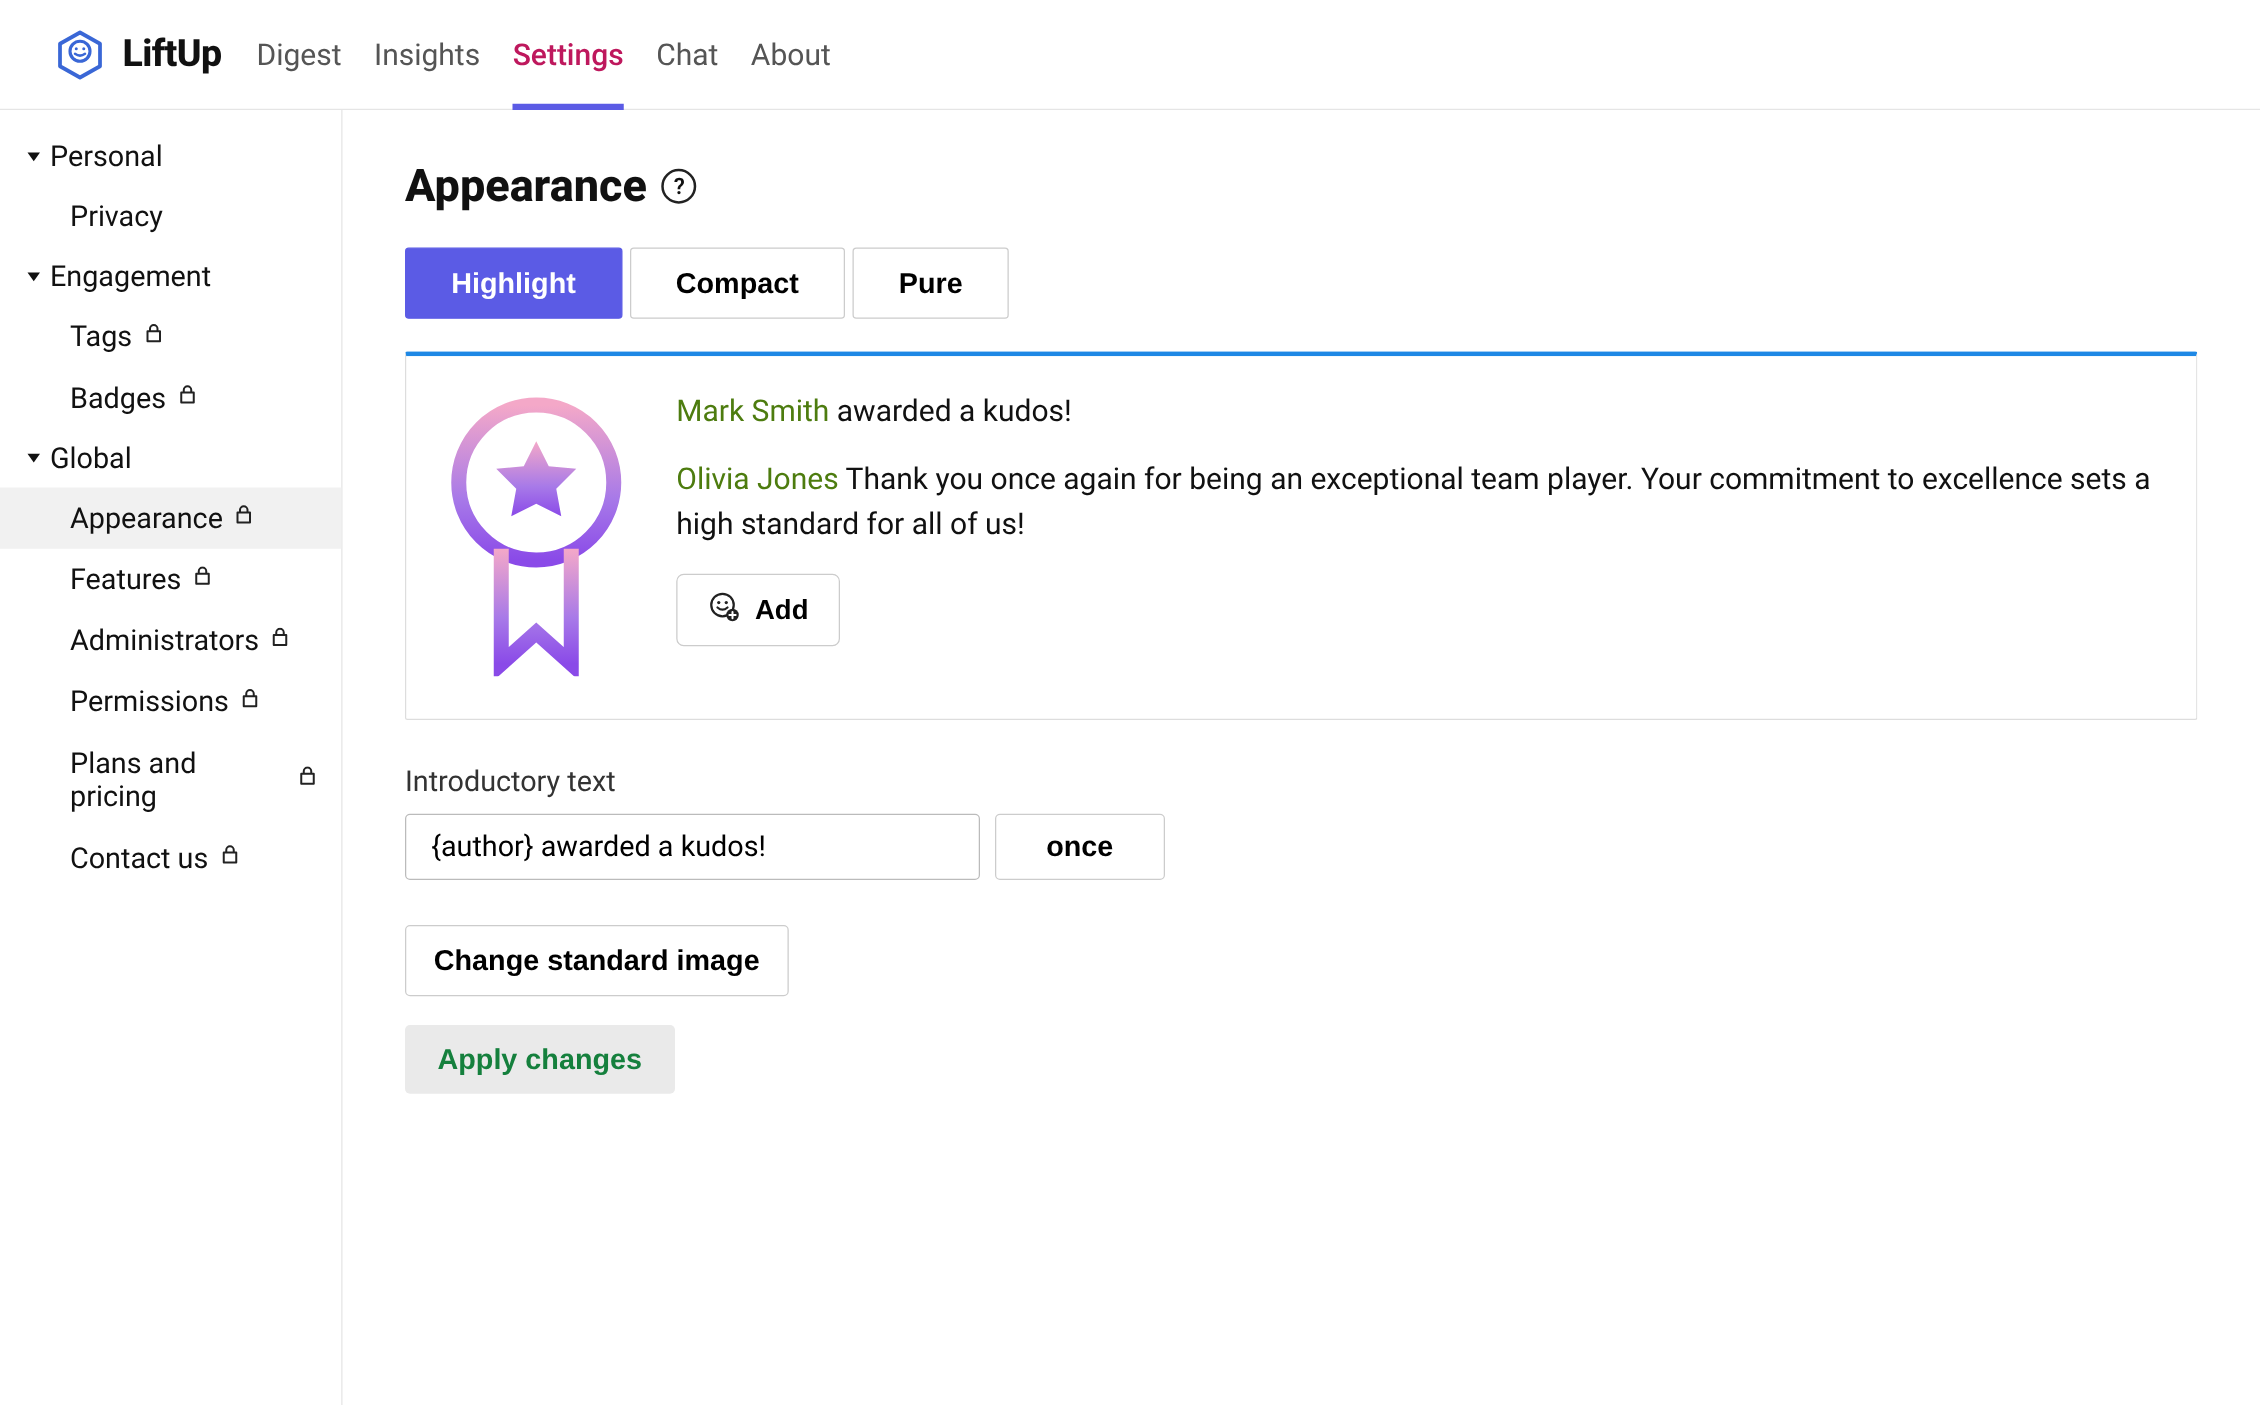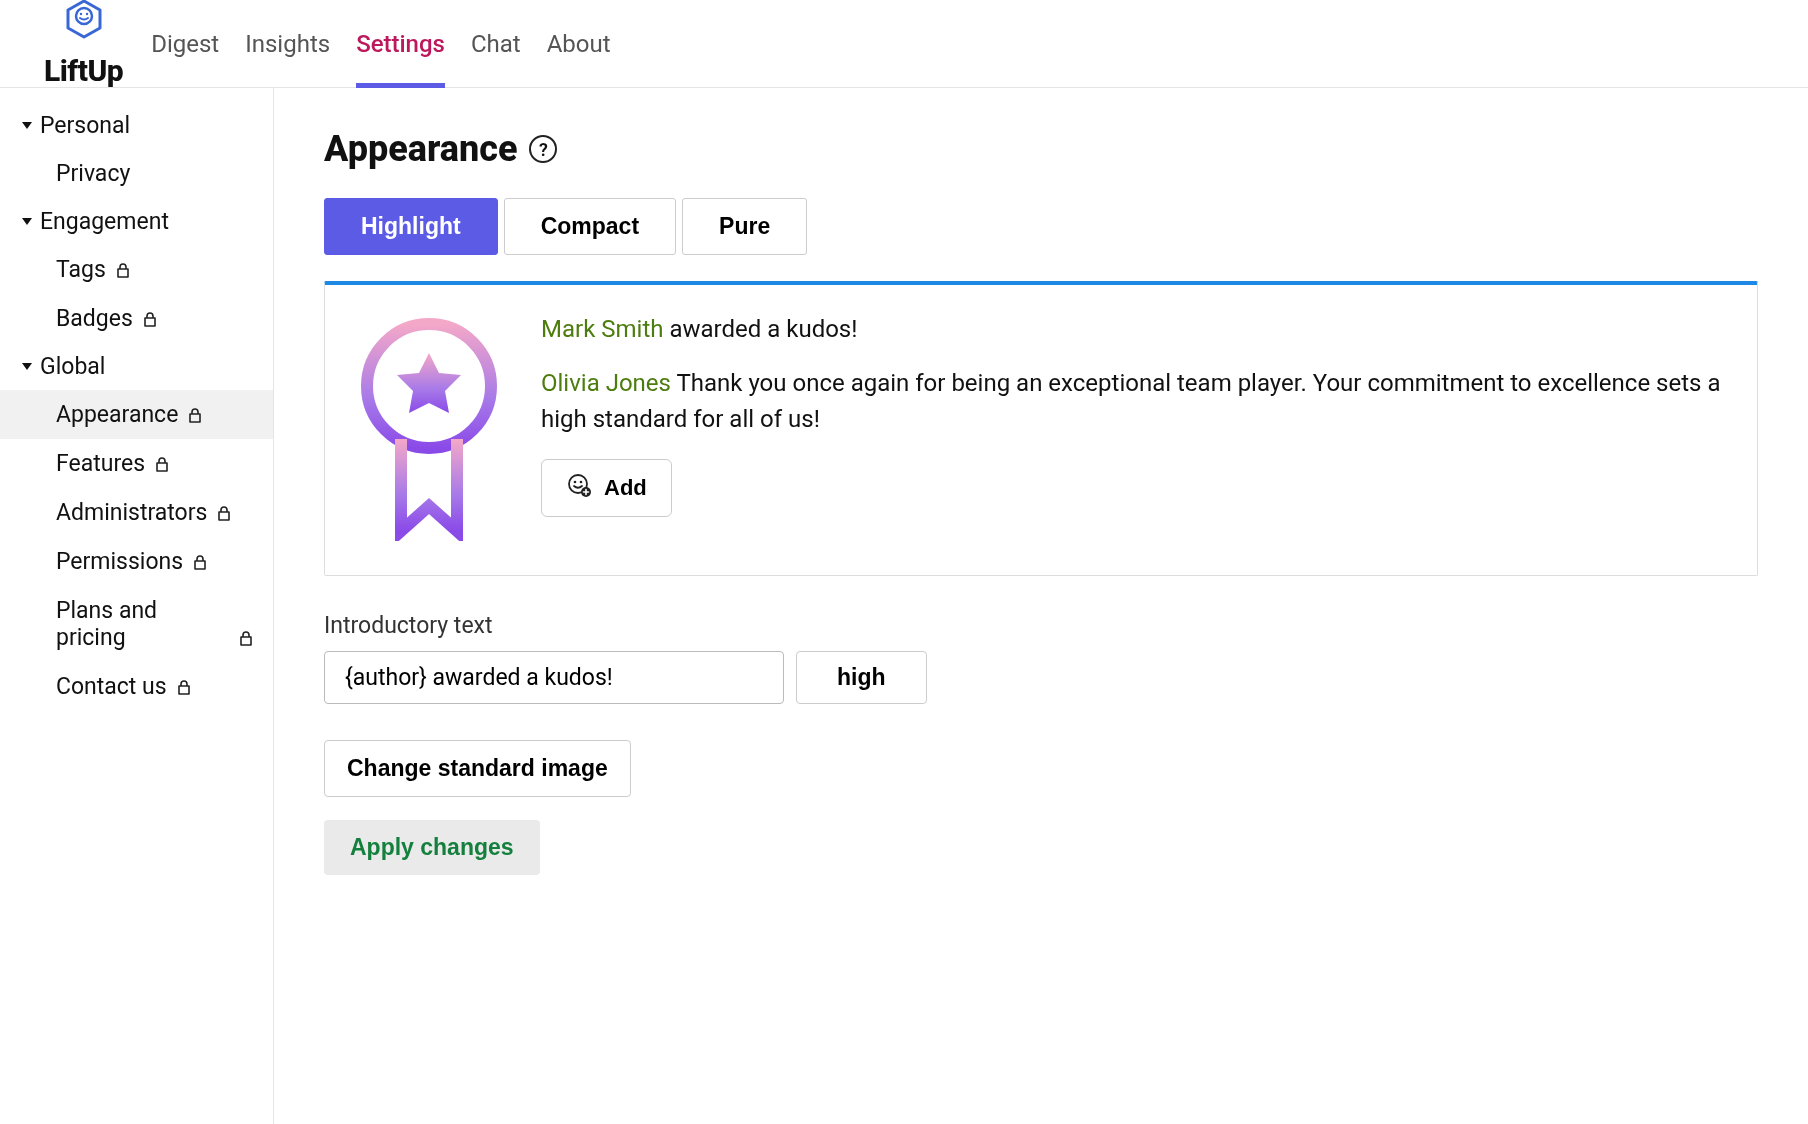--- a/index.html
+++ b/index.html
@@ -1,34 +1,34 @@
 <!DOCTYPE html>
 <html><head>
 <meta charset="utf-8">
 <style>
 * { margin: 0; padding: 0; box-sizing: border-box; }
 body { font-family: -apple-system, BlinkMacSystemFont, "Segoe UI", Roboto, Helvetica, Arial, sans-serif; color: #111; background: #fff; }
 
 
 .header { display: flex; align-items: center; height: 88px; padding: 0 44px; border-bottom: 1px solid #e5e5e5; }
-.logo-wrap { display: flex; align-items: center; gap: 14px; margin-right: 28px; flex-direction: column; }
+.logo-wrap { display: flex; align-items: center; gap: 14px; margin-right: 28px; }
 .logo-icon svg { display: block; }
 .brand { font-size: 30px; font-weight: 800; letter-spacing: -0.5px; }
 .nav { display: flex; gap: 26px; align-items: center; height: 100%; }
 .nav-item { font-size: 24px; color: #555; cursor: pointer; height: 100%; display: flex; align-items: center; position: relative; }
 .nav-item.active { color: #be185d; font-weight: 500; }
 .nav-item.active::after { content: ""; position: absolute; bottom: -1px; left: 0; right: 0; height: 5px; background: #5b5be5; }
 
 
 .layout { display: flex; }
 .sidebar { width: 274px; border-right: 1px solid #e5e5e5; padding-top: 14px; min-height: calc(100vh - 88px); }
 .side-group { }
 .side-group-header { display: flex; align-items: center; gap: 6px; font-size: 23px; padding: 10px 20px 10px 22px; cursor: pointer; }
 .caret { width: 0; height: 0; border-left: 5px solid transparent; border-right: 5px solid transparent; border-top: 7px solid #111; display: inline-block; margin-right: 2px; }
-.side-item { font-size: 23px; padding: 11px 20px 11px 56px; cursor: pointer; display: flex; align-items: flex-end; gap: 10px; }
+.side-item { font-size: 23px; padding: 11px 20px 11px 56px; cursor: pointer; display: flex; align-items: center; gap: 10px; }
 .side-item.selected { background: #f1f1f1; }
 .lock-icon { font-size: 18px; line-height: 1; position: relative; top: -1px; }
 
 
 .main { flex: 1; padding: 40px 50px; }
 .page-title-row { display: flex; align-items: center; gap: 12px; margin-bottom: 28px; }
 .page-title { font-size: 36px; font-weight: 800; }
 .help-icon { width: 28px; height: 28px; border: 2px solid #222; border-radius: 50%; display: flex; align-items: center; justify-content: center; font-size: 18px; font-weight: 600; cursor: pointer; }
 
 .tabs { display: flex; gap: 6px; margin-bottom: 26px; }
@@ -215,21 +215,21 @@
             </svg>
           </span>
           <span>Add</span>
         </button>
       </div>
     </div>
 
     <div class="field-label">Introductory text</div>
     <div class="intro-row">
       <input class="text-input" type="text" value="{author} awarded a kudos!" style="">
-      <button class="reset-btn">high</button>
+      <button class="reset-btn">once</button>
     </div>
 
     <div>
       <button class="change-img-btn">Change standard image</button>
     </div>
 
     <div>
       <button class="apply-btn" disabled="">Apply changes</button>
     </div>
 

